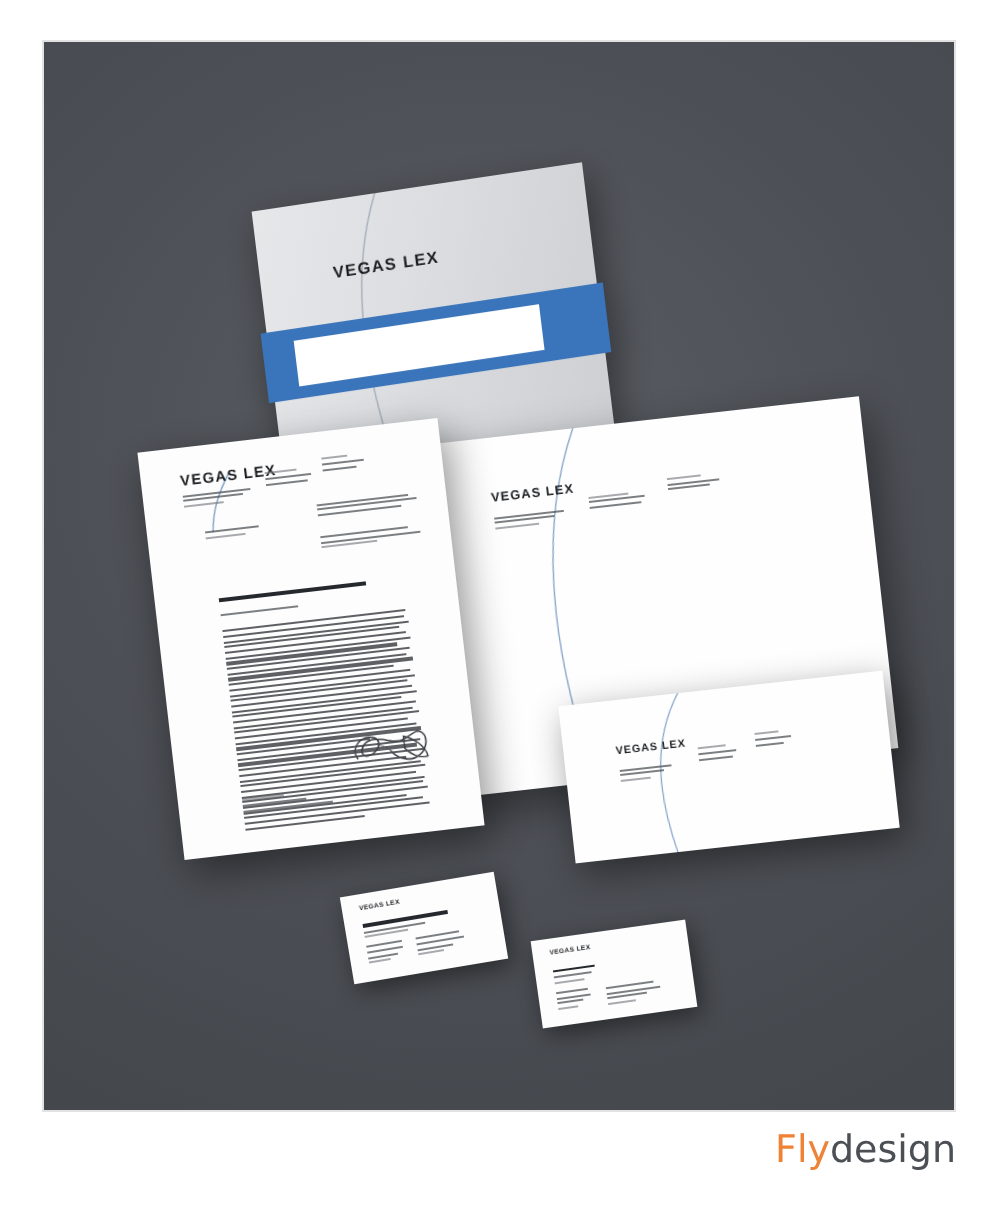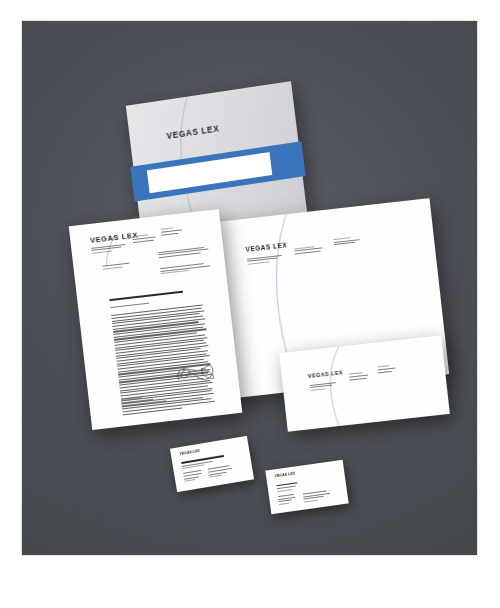--- a/index.html
+++ b/index.html
@@ -369,14 +369,17 @@
           <div class="tline" style="width:90%"></div>
           <div class="tline" style="width:100%"></div>
           <div class="tline" style="width:74%"></div>
           <div class="tline lt" style="width:50%"></div>
         </div>
       </div>
     </div>
 
   </div>
 
+  <div id="flydesign-logo">
+    <span class="fly">Fly</span><span class="design">design</span>
+  </div>
 
 </div>
 
 </body></html>

